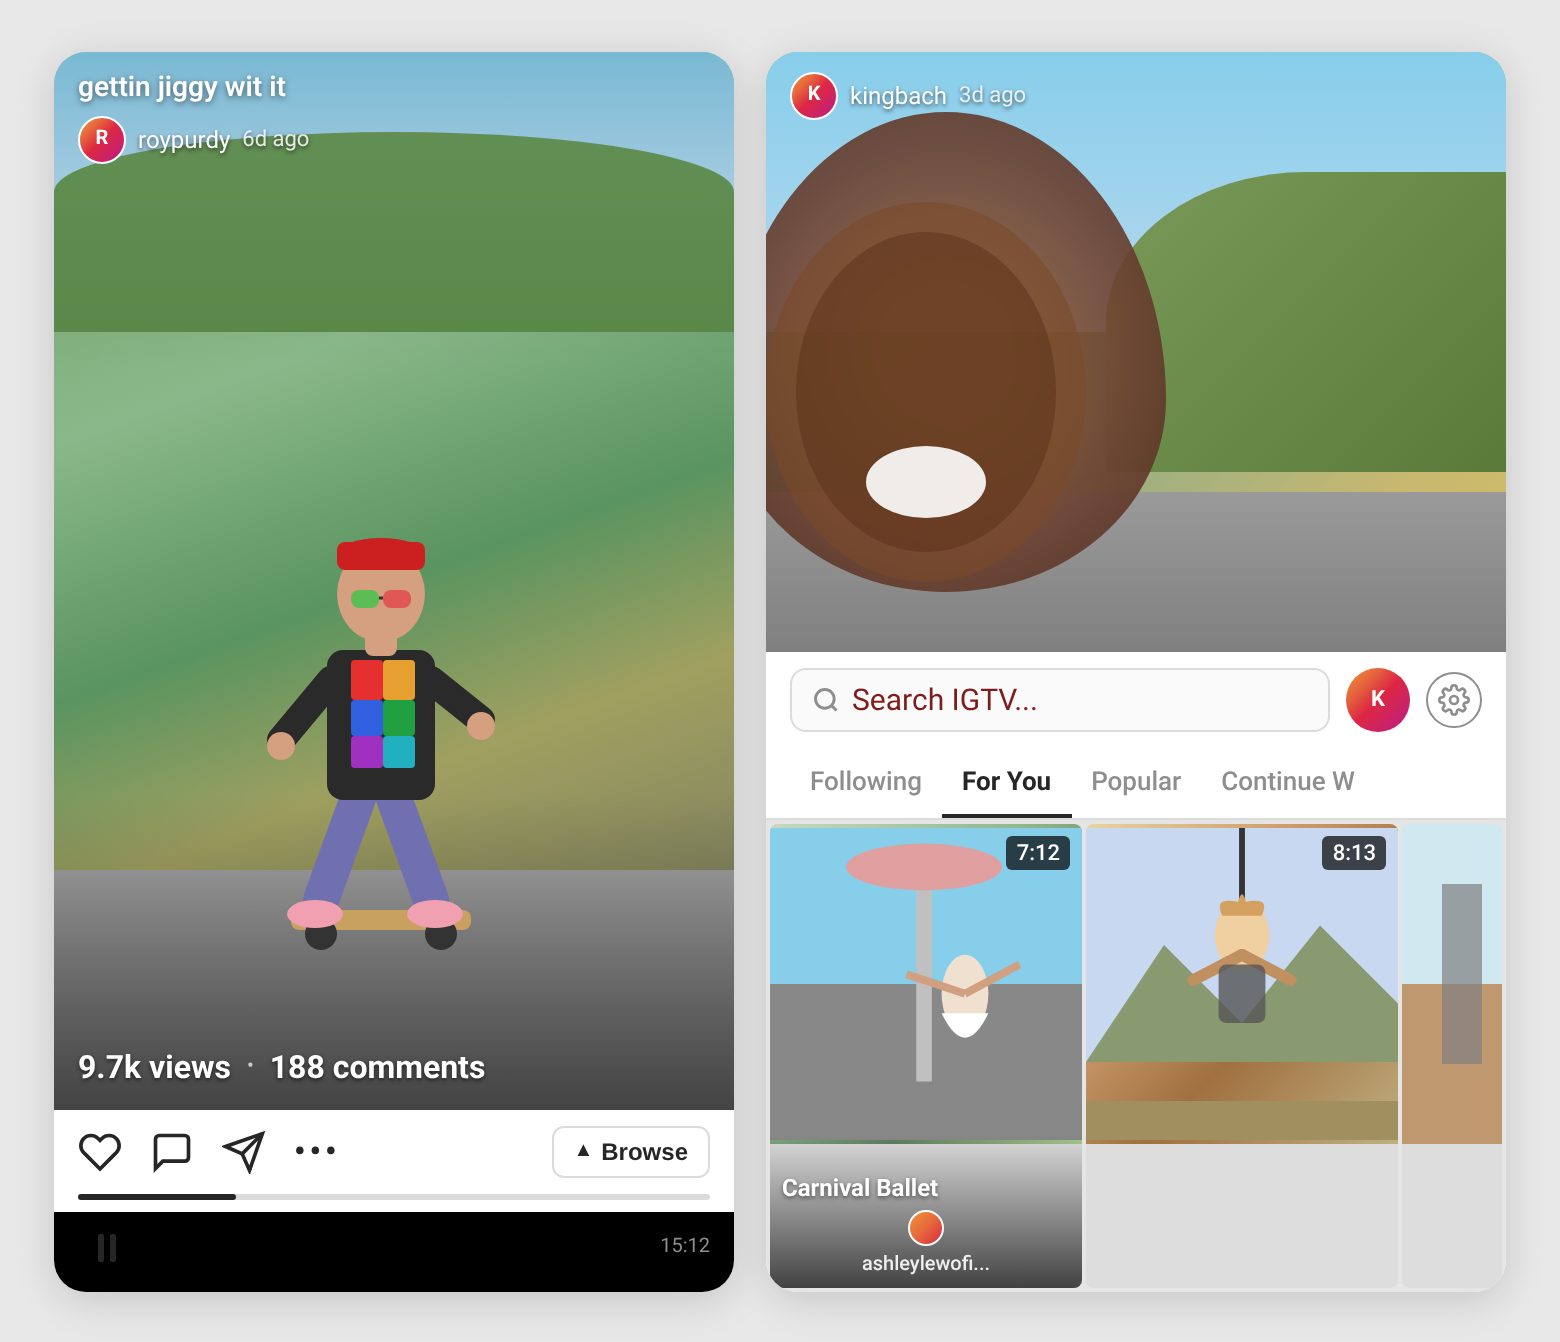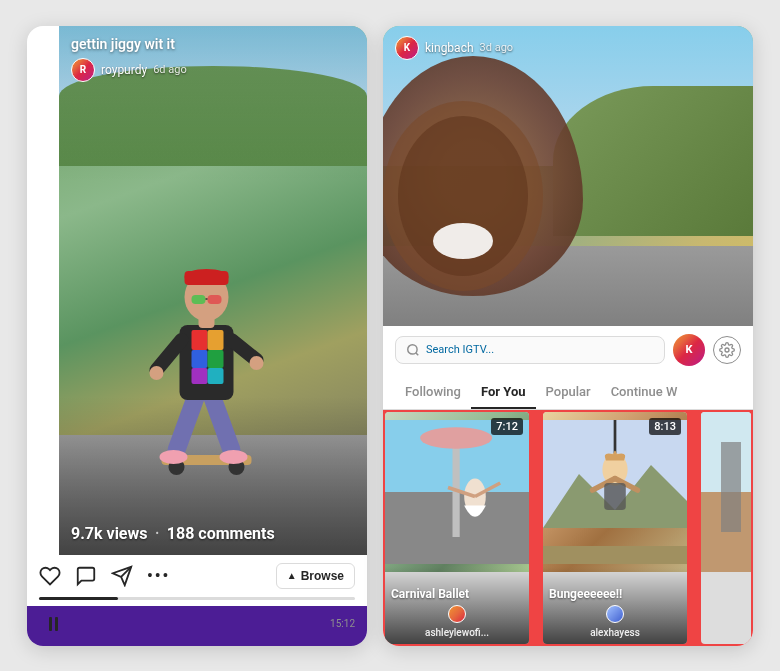--- a/index.html
+++ b/index.html
@@ -31,21 +31,20 @@
       width: 340px;
       height: 620px;
       display: flex;
       flex-direction: column;
     }
     .video-bg-left {
       position: relative;
       flex: 1;
       background: linear-gradient(160deg, #a8c4a2 0%, #7aab74 15%, #8bb88a 30%, #5a9460 50%, #a0a060 65%, #888860 80%, #606040 100%);
       overflow: hidden;
-      margin-left: 32px;
     }
     .video-overlay-left {
       position: absolute;
       inset: 0;
       background: linear-gradient(to bottom, rgba(0,0,0,0.1) 0%, rgba(0,0,0,0) 30%, rgba(0,0,0,0) 70%, rgba(0,0,0,0.4) 100%);
     }
     .header-left {
       position: absolute;
       top: 10px;
       left: 12px;
@@ -158,21 +157,21 @@
       height: 100%;
       background: #262626;
       border-radius: 2px;
       width: 25%;
     }
     .time-text {
       font-size: 10px;
       color: #8e8e8e;
     }
     .bottom-bar {
-      background: #4c1d95;
+      background: #000000;
       padding: 4px 12px 8px 12px;
       display: flex;
       align-items: center;
       justify-content: space-between;
     }
     .pause-btn {
       width: 28px;
       height: 28px;
       display: flex;
       align-items: center;
@@ -219,22 +218,22 @@
       flex: 1;
       display: flex;
       align-items: center;
       gap: 6px;
       background: #fafafa;
       border: 1px solid #dbdbdb;
       border-radius: 8px;
       padding: 6px 10px;
     }
     .search-placeholder {
-      font-size: 11px;
-      color: #0369a1;
+      font-size: 15px;
+      color: #7f1d1d;
     }
     .profile-icon-right {
       width: 32px;
       height: 32px;
       border-radius: 50%;
       background: linear-gradient(135deg, #f09433, #e6683c, #dc2743, #cc2366, #bc1888);
       display: flex;
       align-items: center;
       justify-content: center;
       font-size: 11px;
@@ -276,23 +275,23 @@
     .tab-item.active::after {
       content: '';
       position: absolute;
       bottom: 0;
       left: 0;
       right: 0;
       height: 2px;
       background: #262626;
     }
     .thumbnails-grid {
-      background: #ef4444;
-      display: flex;
-      gap: 14px;
+      background: #e5e5e5;
+      display: flex;
+      gap: 2px;
       padding: 2px;
       flex: 1;
     }
     .thumb-card {
       flex: 1;
       position: relative;
       background: #ddd;
       overflow: hidden;
       border-radius: 4px;
     }
@@ -626,27 +625,20 @@
 
             <line x1="80" y1="65" x2="55" y2="78" stroke="#c09060" stroke-width="6" stroke-linecap="round"></line>
             <line x1="80" y1="65" x2="105" y2="78" stroke="#c09060" stroke-width="6" stroke-linecap="round"></line>
 
             <rect x="68" y="70" width="24" height="30" rx="4" fill="#555" opacity="0.8"></rect>
 
             <rect y="140" width="160" height="20" fill="#a09060"></rect>
           </svg>
         </div>
         <div class="thumb-duration">8:13</div>
-        <div class="thumb-bottom">
-          <div class="thumb-title">Bungeeeeee!!</div>
-          <div class="thumb-user-row">
-            <div class="thumb-avatar" style="background:linear-gradient(135deg,#a0c0ff,#4060d0);"></div>
-            <span class="thumb-username">alexhayess</span>
-          </div>
-        </div>
       </div>
 
       <div class="thumb-card" style="max-width:50px;min-width:0;flex:0 0 50px;overflow:hidden;">
         <div class="thumb-bg-3">
           <svg width="60" height="160" viewBox="0 0 60 160">
             <rect width="60" height="80" fill="#d0e8f0"></rect>
             <rect y="80" width="60" height="80" fill="#c09870"></rect>
             <rect x="20" y="30" width="20" height="90" fill="#808080" opacity="0.7"></rect>
           </svg>
         </div>

